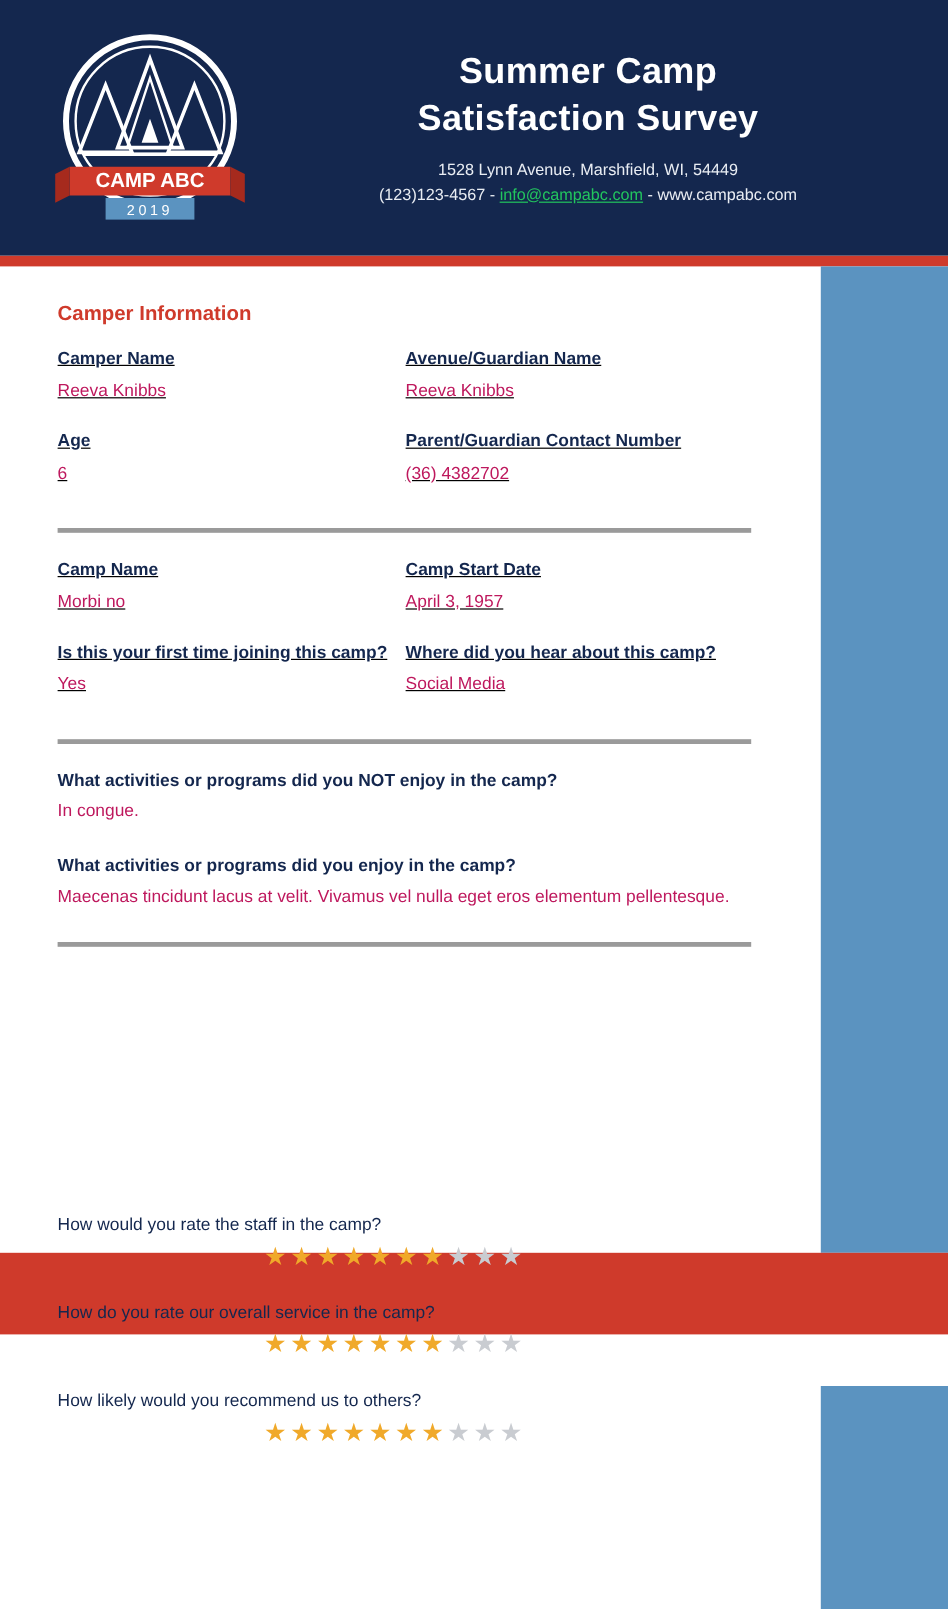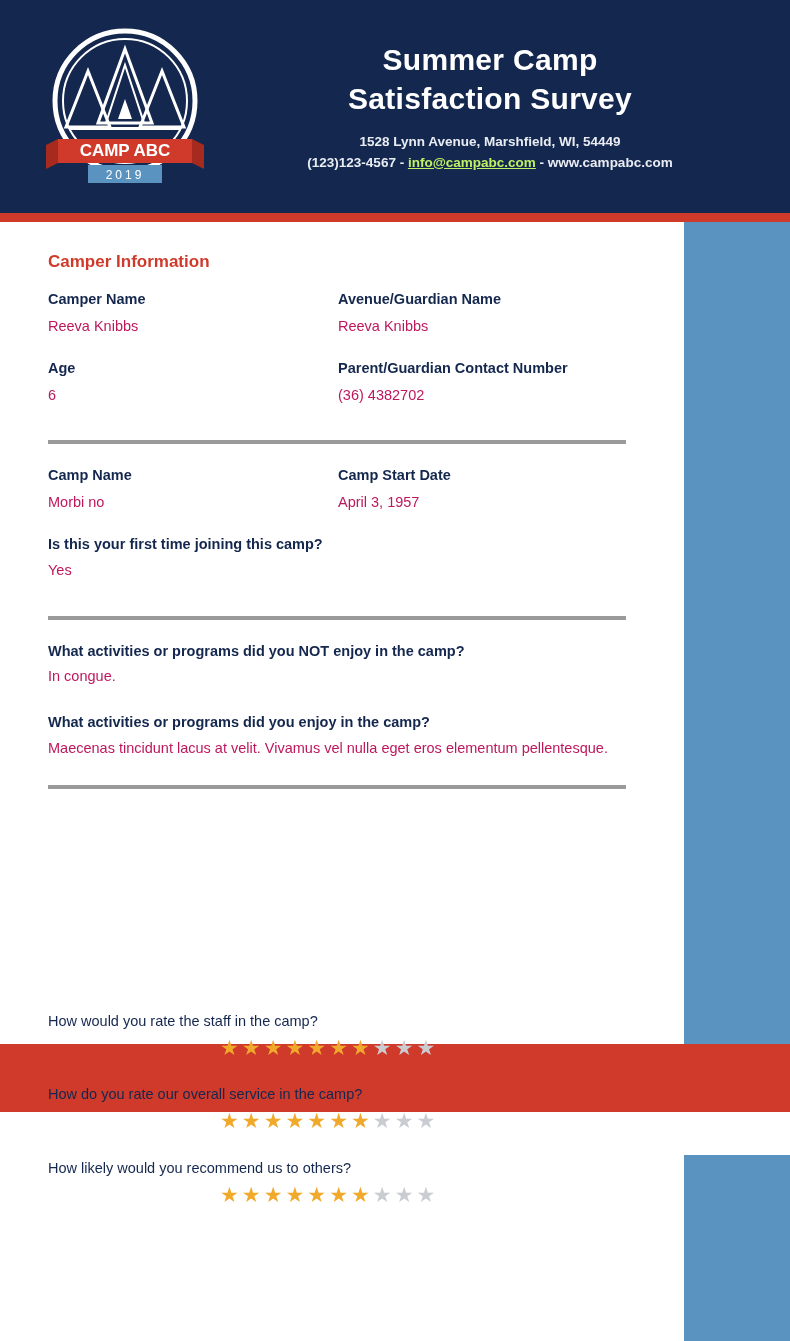--- a/index.html
+++ b/index.html
@@ -49,24 +49,23 @@
     font-size: 30px;
     font-weight: bold;
     line-height: 1.3;
     letter-spacing: .3px;
   }
   .addr {
     margin-top: 14px;
     font-size: 13.5px;
     line-height: 1.55;
     color: #e9edf3;
-    font-weight: bold;
   }
   .addr a {
-    color: #bef264;
+    color: #22c55e;
     text-decoration: underline;
   }
 
   
   .rail {
     position: absolute;
     right: 0;
     width: 106px;
     background: #5b93c0;
   }
@@ -93,20 +92,21 @@
     font-weight: bold;
     margin-bottom: 18px;
   }
   .grid {
     display: flex;
     flex-wrap: wrap;
   }
   .col {
     width: 290px;
     margin-bottom: 22px;
+    text-decoration: underline;
   }
   .q {
     color: #14274e;
     font-weight: bold;
     font-size: 14.5px;
     line-height: 1.37;
   }
   .a {
     color: #be185d;
     font-size: 14.5px;
@@ -222,20 +222,24 @@
         <div class="a">Morbi no</div>
       </div>
       <div class="col">
         <div class="q">Camp Start Date</div>
         <div class="a">April 3, 1957</div>
       </div>
       <div class="col">
         <div class="q">Is this your first time joining this camp?</div>
         <div class="a">Yes</div>
       </div>
+      <div class="col">
+        <div class="q">Where did you hear about this camp?</div>
+        <div class="a">Social Media</div>
+      </div>
     </div>
 
     <div class="divider"></div>
 
     <div class="block">
       <div class="q">What activities or programs did you NOT enjoy in the camp?</div>
       <div class="a">In congue.</div>
     </div>
 
     <div class="block">

